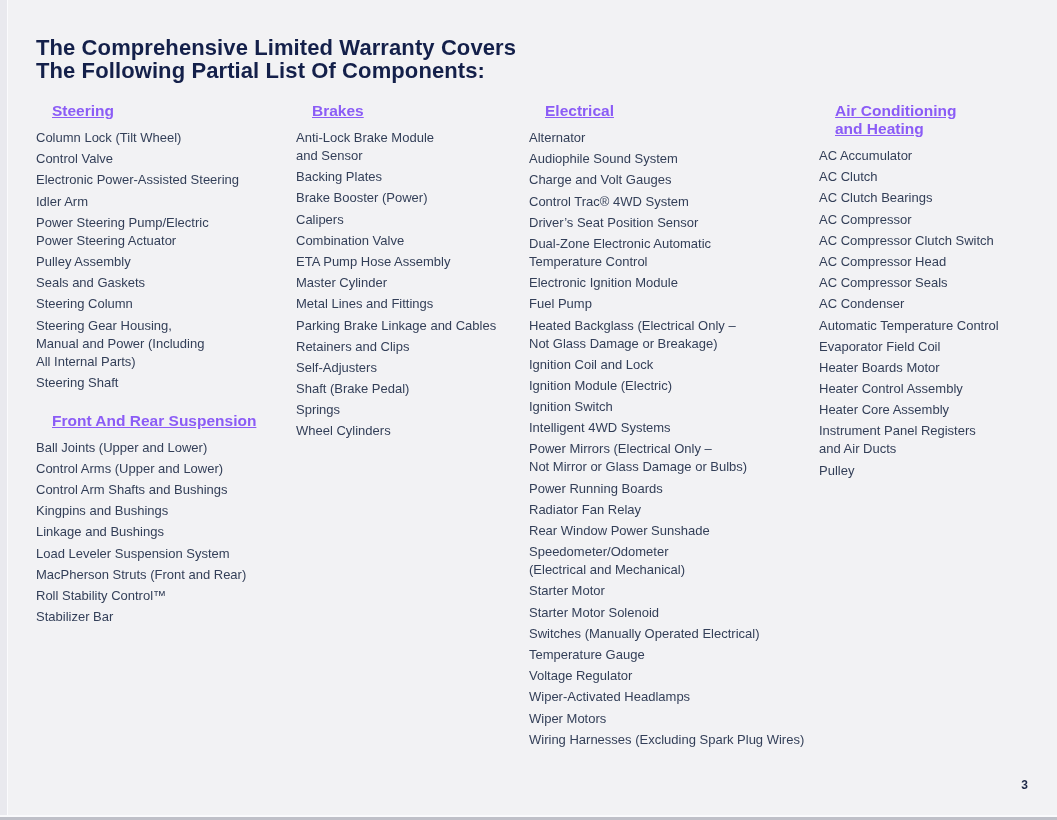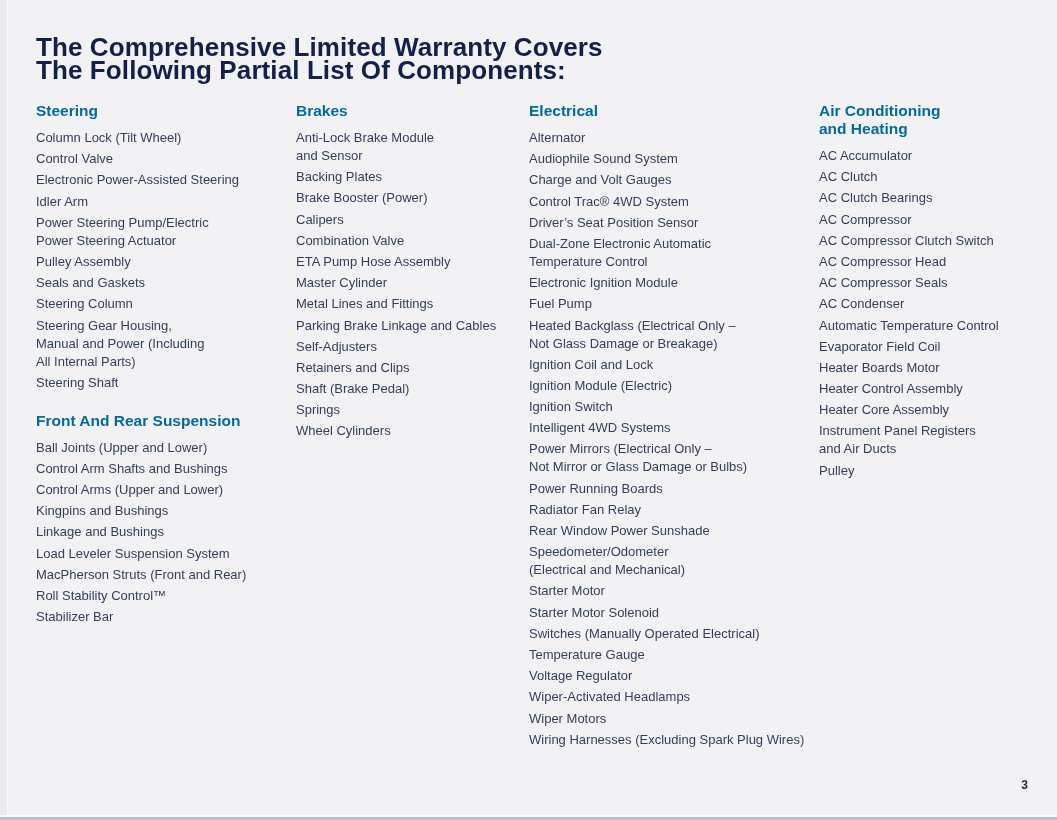--- a/index.html
+++ b/index.html
@@ -13,37 +13,37 @@
   .left-edge {
     position:absolute; left:0; top:0; bottom:0; width:8px;
     background:#e9e9ee; border-right:1px solid #fbfbfd;
   }
   .bottom-edge {
     position:absolute; left:0; right:0; bottom:0; height:5px;
     background:#bfc0c8; border-top:2px solid #fafafc;
   }
   .title {
     position:absolute; left:36px; top:36px;
-    font-size:26px; line-height:23px; font-weight:bold;
+    font-size:22px; line-height:23px; font-weight:bold;
     color:#14204a; letter-spacing:0.1px;
     white-space:pre-line;
   }
   .grid {
     position:absolute; left:36px; top:102px;
     display:flex; align-items:flex-start;
   }
   .col { flex:0 0 auto; }
   .col:nth-child(1) { width:260px; }
   .col:nth-child(2) { width:233px; }
   .col:nth-child(3) { width:290px; }
   .col:nth-child(4) { width:238px; }
   .section + .section { margin-top:20px; }
   .section h2 {
     font-size:15.5px; line-height:18px; font-weight:bold;
-    color:#0369a1; margin:0 0 9px; white-space:pre-line;
+    color:#8b5cf6; margin:0 16px 9px; white-space:pre-line;text-decoration:underline;
   }
   .section ul { list-style:none; }
   .section li {
     font-size:13px; line-height:18px; color:#333f58;
     margin-bottom:3.2px; white-space:pre-line;
     padding-right:6px;
   }
   .page-number {
     position:absolute; right:29px; bottom:28px;
     font-size:12px; font-weight:bold; color:#1c2747;
@@ -74,22 +74,22 @@
           <li>Steering Gear Housing,
 Manual and Power (Including
 All Internal Parts)</li>
           <li>Steering Shaft</li>
         </ul>
       </section>
       <section class="section">
         <h2>Front And Rear Suspension</h2>
         <ul>
           <li>Ball Joints (Upper and Lower)</li>
+          <li>Control Arms (Upper and Lower)</li>
           <li>Control Arm Shafts and Bushings</li>
-          <li>Control Arms (Upper and Lower)</li>
           <li>Kingpins and Bushings</li>
           <li>Linkage and Bushings</li>
           <li>Load Leveler Suspension System</li>
           <li>MacPherson Struts (Front and Rear)</li>
           <li>Roll Stability Control™</li>
           <li>Stabilizer Bar</li>
         </ul>
       </section>
     </div>
     <div class="col">
@@ -99,22 +99,22 @@
           <li>Anti-Lock Brake Module
 and Sensor</li>
           <li>Backing Plates</li>
           <li>Brake Booster (Power)</li>
           <li>Calipers</li>
           <li>Combination Valve</li>
           <li>ETA Pump Hose Assembly</li>
           <li>Master Cylinder</li>
           <li>Metal Lines and Fittings</li>
           <li>Parking Brake Linkage and Cables</li>
+          <li>Retainers and Clips</li>
           <li>Self-Adjusters</li>
-          <li>Retainers and Clips</li>
           <li>Shaft (Brake Pedal)</li>
           <li>Springs</li>
           <li>Wheel Cylinders</li>
         </ul>
       </section>
     </div>
     <div class="col">
       <section class="section">
         <h2>Electrical</h2>
         <ul>

